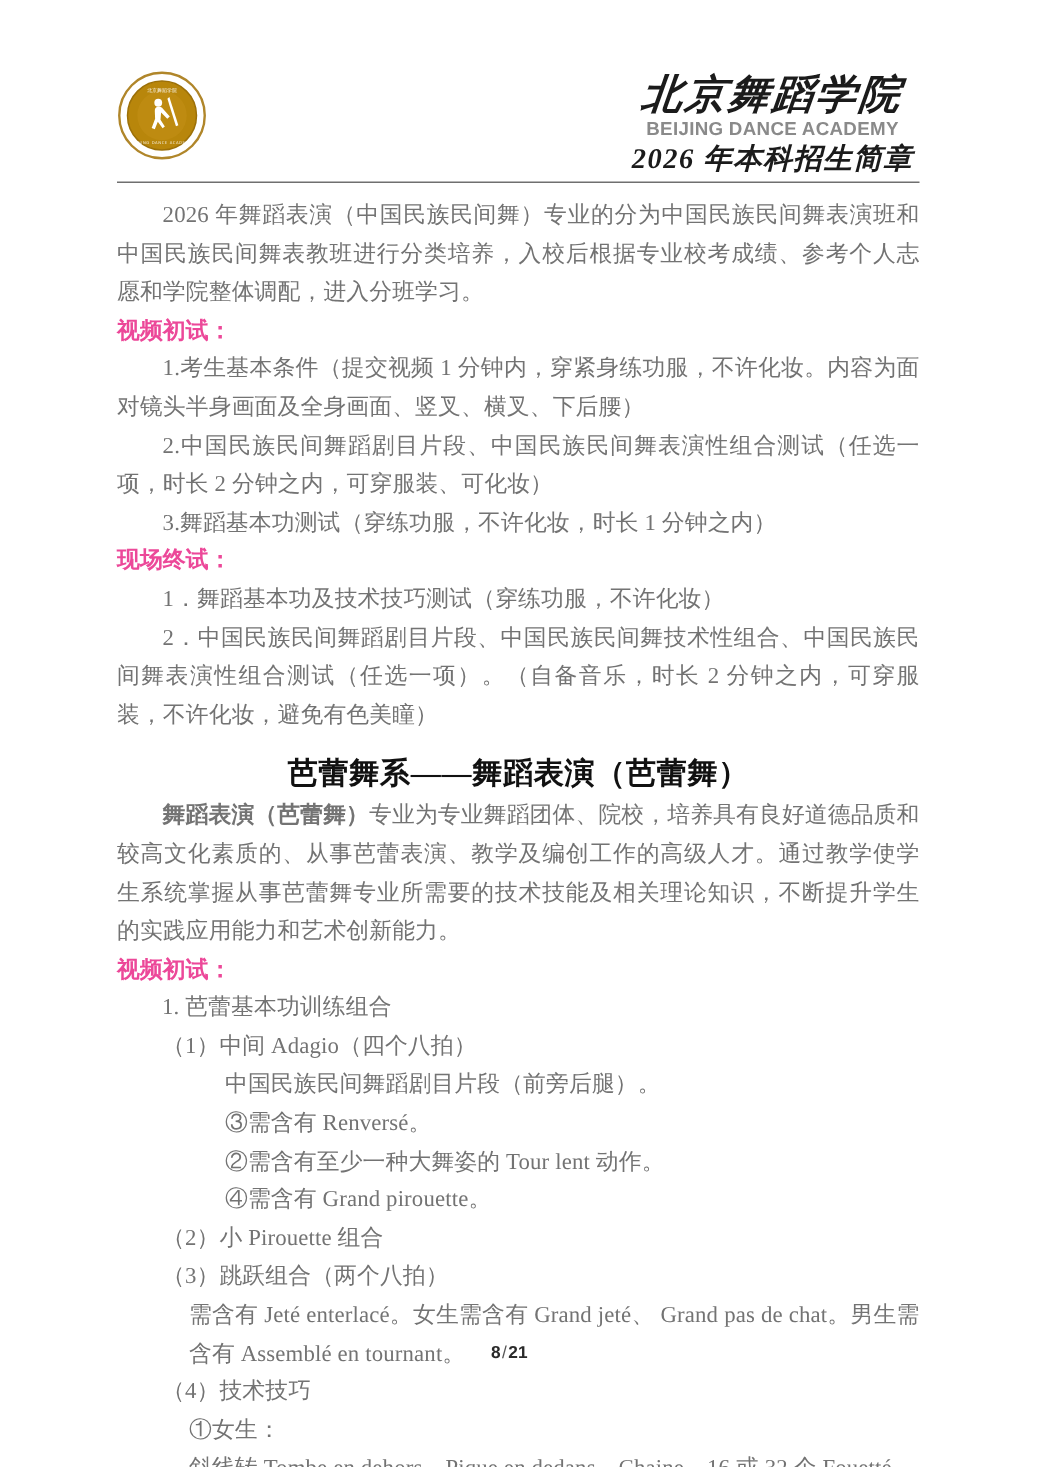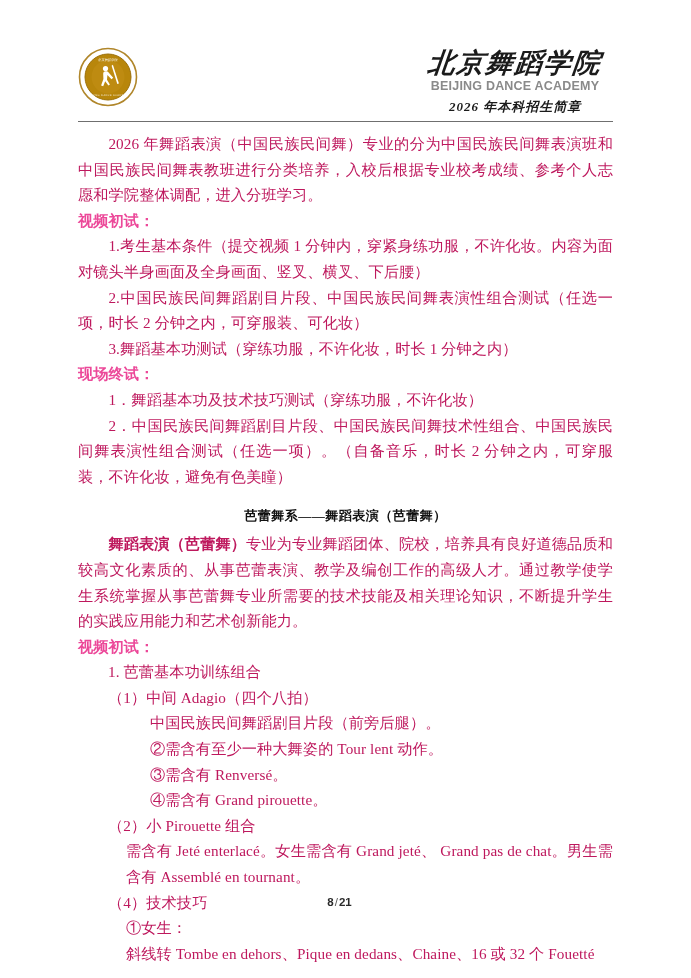--- a/index.html
+++ b/index.html
@@ -64,21 +64,21 @@
     font-size: 12.5px;
     line-height: 14px;
     font-weight: bold;
     color: #8a8a8a;
     letter-spacing: 0.2px;
     white-space: nowrap;
     margin-top: 1px;
   }
   .brand-sub {
     font-family: "Liberation Serif", "DejaVu Serif", serif;
-    font-size: 13px;
+    font-size: 19px;
     line-height: 24px;
     font-weight: bold;
     font-style: italic;
     color: #1b1b1b;
     letter-spacing: 1px;
     white-space: nowrap;
     margin-top: 2px;
   }
 
   .header-rule {
@@ -97,36 +97,36 @@
     top: 131px;
     width: 535px;
   }
 
   .p {
     font-size: 15.2px;
     line-height: 25.6px;
     text-align: justify;
     text-justify: inter-ideograph;
     margin: 0;
-    color: #be185d;
+    color: #737373;
     letter-spacing: 0.1px;
   }
   .indent2 { text-indent: 2em; }
 
   .red {
     color: #ec4899;
     font-weight: bold;
   }
 
   .pad1 { padding-left: 30px; }
   .pad2 { padding-left: 48px; }
   .pad3 { padding-left: 72px; }
 
   .section-title {
-    font-size: 13px;
+    font-size: 20px;
     line-height: 30px;
     font-weight: bold;
     text-align: center;
     margin: 12px 0 0 0;
     letter-spacing: 0.5px;
     color: #111111;
   }
 
   .bold { font-weight: bold; }
 
@@ -202,26 +202,27 @@
     <h2 class="section-title">芭蕾舞系——舞蹈表演（芭蕾舞）</h2>
 
     <p class="p indent2"><span class="bold">舞蹈表演（芭蕾舞）</span><span>专业为专业舞蹈团体、院校，培养具有良好道德品质和较高文化素质的、从事芭蕾表演、教学及编创工作的高级人才。通过教学使学生系统掌握从事芭蕾舞专业所需要的技术技能及相关理论知识，不断提升学生的实践应用能力和艺术创新能力。</span></p>
 
     <p class="p red">视频初试：</p>
 
     <p class="p pad1">1. 芭蕾基本功训练组合</p>
     <p class="p pad1">（1）中间 Adagio（四个八拍）</p>
 
     <p class="p pad3">中国民族民间舞蹈剧目片段（前旁后腿）。</p>
+    <p class="p pad3">③需含有 Renversé。</p>
     <p class="p pad3">②需含有至少一种大舞姿的 Tour lent 动作。</p>
-    <p class="p pad3">③需含有 Renversé。</p>
     <p class="p pad3">④需含有 Grand pirouette。</p>
 
     <p class="p pad1">（2）小 Pirouette 组合</p>
 
+    <p class="p pad1">（3）跳跃组合（两个八拍）</p>
     <p class="p pad2">需含有 Jeté enterlacé。女生需含有 Grand jeté、 Grand pas de chat。男生需含有 Assemblé en tournant。</p>
 
     <p class="p pad1">（4）技术技巧</p>
     <p class="p pad2">①女生：</p>
     <p class="p pad2">斜线转 Tombe en dehors、Pique en dedans、Chaine、16 或 32 个 Fouetté</p>
 
   </div>
 
   <div class="footer">
     <span class="pg-num">8</span><span class="pg-sep">/</span><span class="pg-total">21</span>

